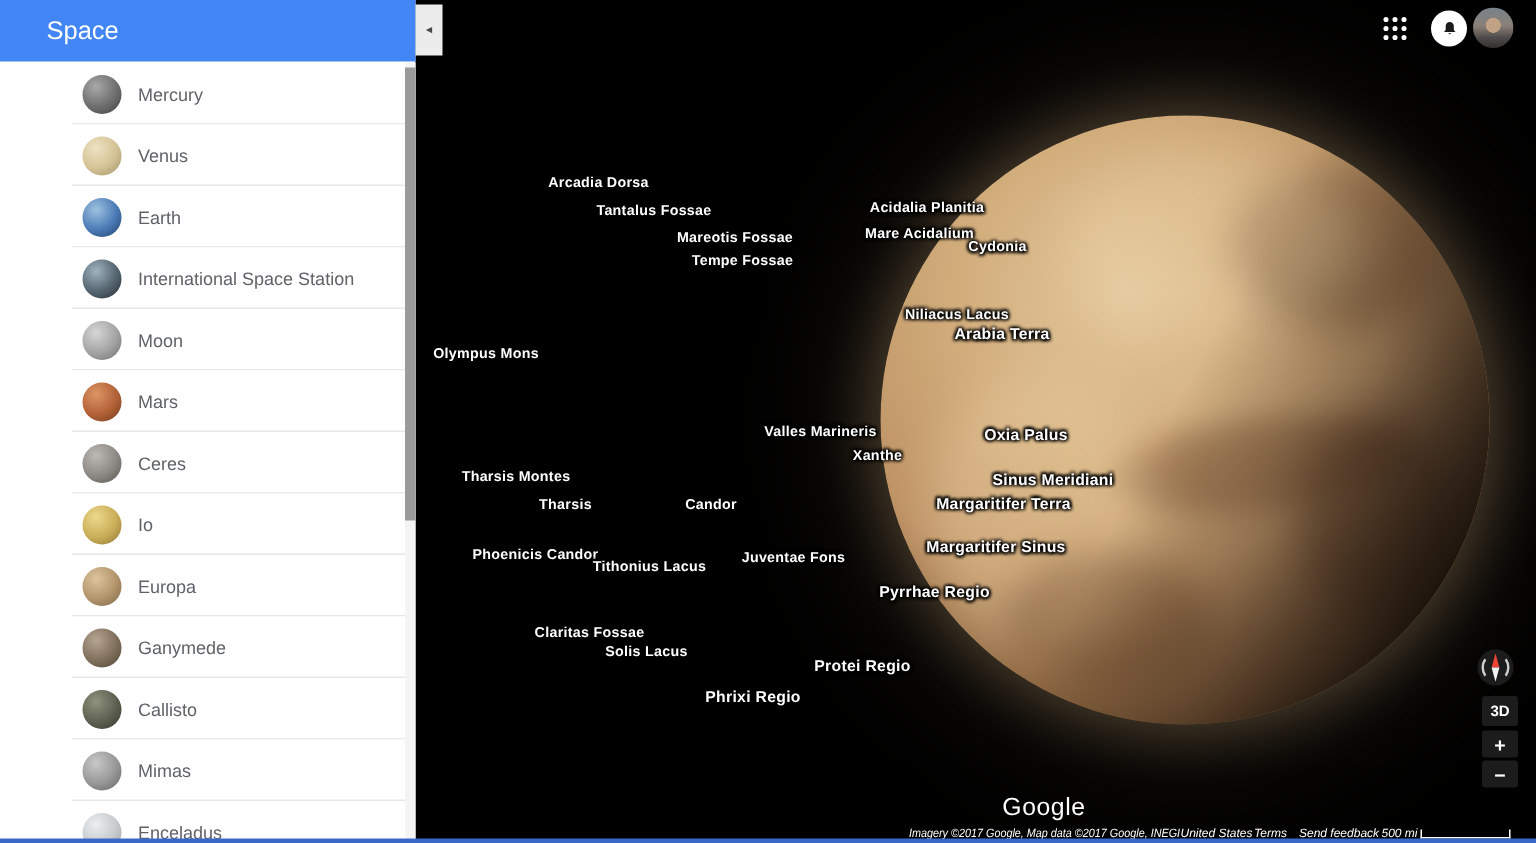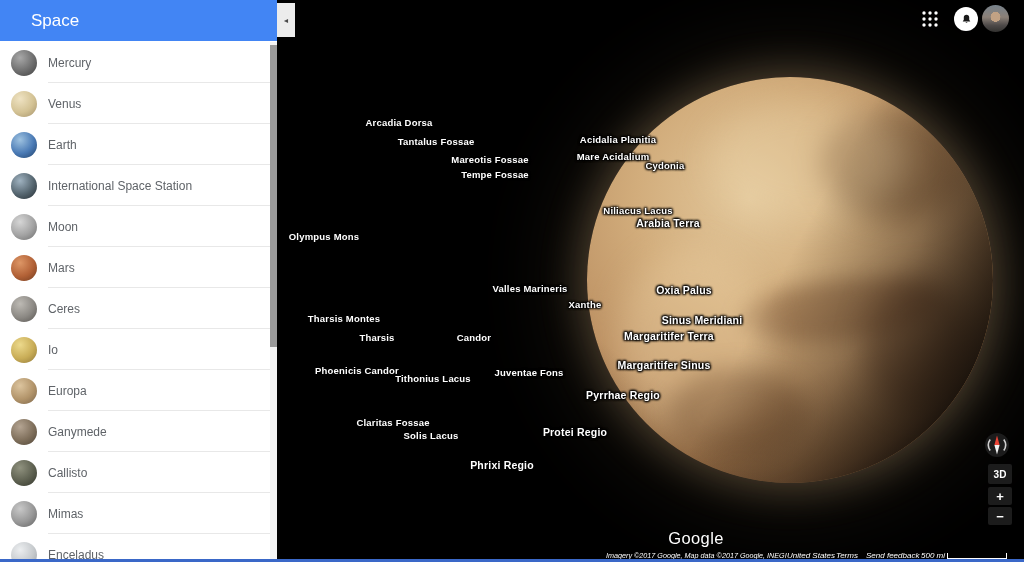--- a/index.html
+++ b/index.html
@@ -57,21 +57,21 @@
   .a-feedback{left:866px;cursor:pointer;}
   .a-scale{left:921px;}
   .scalebar{position:absolute;left:947px;top:553px;width:58px;height:5px;
             border-left:1px solid #fff;border-right:1px solid #fff;border-bottom:1px solid #fff;}
 
   
   .sidebar{position:absolute;left:0;top:0;width:277px;height:562px;background:#fff;z-index:5;}
   .shead{position:absolute;left:0;top:0;width:277px;height:41px;background:#4285f4;color:#fff;
          font-size:17px;display:flex;align-items:center;padding-left:31px;box-sizing:border-box;}
   .slist{position:absolute;left:0;top:42px;width:271px;bottom:0;overflow:hidden;}
-  .srow{position:relative;height:41px;display:flex;align-items:center;cursor:pointer;background:#fff;}
+  .srow{position:relative;height:41px;display:flex;align-items:center;cursor:pointer;background:#fff;padding-left:44px;}
   .srow::after{content:'';position:absolute;left:48px;right:0;bottom:0;height:1px;background:#e8e8e8;}
   .picon{width:26px;height:26px;border-radius:50%;margin-left:11px;flex:none;}
   .slabel{margin-left:11px;font-size:12px;color:#5f6368;}
   .sscroll{position:absolute;right:0;top:42px;bottom:0;width:7px;background:#f4f4f4;z-index:6;}
   .sthumb{position:absolute;left:0;top:3px;width:7px;height:302px;background:#9a9a9a;cursor:pointer;}
 
   .collapse{position:absolute;left:277px;top:3px;width:18px;height:34px;background:#ececec;border:none;
             display:flex;align-items:center;justify-content:center;cursor:pointer;z-index:6;
             color:#4a4a4a;font-size:7px;padding:0;}
   .bottom-edge{position:absolute;left:0;right:0;bottom:0;height:3px;background:#3a68c8;z-index:40;}
@@ -107,21 +107,21 @@
       <div class="mlabel" style="left: 613px; top: 156px;">Mare Acidalium</div>
 
       <div class="mlabel" style="left: 665px; top: 165px;">Cydonia</div>
 
       <div class="mlabel" style="left: 638px; top: 210px;">Niliacus Lacus</div>
 
       <div class="mlabel big" style="left: 668px; top: 223px;">Arabia Terra</div>
 
       <div class="mlabel" style="left: 324px; top: 236px;">Olympus Mons</div>
 
-      <div class="mlabel" style="left: 530px; top: 288px; text-align: right;">Valles Marineris</div>
+      <div class="mlabel" style="left: 547px; top: 288px; text-align: right;">Valles Marineris</div>
 
       <div class="mlabel big" style="left: 684px; top: 290px;">Oxia Palus</div>
 
       <div class="mlabel" style="left: 585px; top: 304px;">Xanthe</div>
 
       <div class="mlabel big" style="left: 702px; top: 320px;">Sinus Meridiani</div>
 
       <div class="mlabel" style="left: 344px; top: 318px;">Tharsis Montes</div>
 
       <div class="mlabel big" style="left: 669px; top: 336px;">Margaritifer Terra</div>
@@ -137,21 +137,21 @@
       <div class="mlabel" style="left: 529px; top: 372px;">Juventae Fons</div>
 
       <div class="mlabel big" style="left: 664px; top: 365px;">Margaritifer Sinus</div>
 
       <div class="mlabel big" style="left: 623px; top: 395px;">Pyrrhae Regio</div>
 
       <div class="mlabel" style="left: 393px; top: 422px;">Claritas Fossae</div>
 
       <div class="mlabel" style="left: 431px; top: 435px;">Solis Lacus</div>
 
-      <div class="mlabel big" style="left: 575px; top: 432px;">Protei Regio</div>
+      <div class="mlabel big" style="left: 575px; top: 444px;">Protei Regio</div>
 
       <div class="mlabel big" style="left: 502px; top: 465px;">Phrixi Regio</div>
     </div>
 
   <div class="apps">
     <svg viewBox="0 0 18 18" width="18" height="18">
       <g fill="#ffffff">
         <circle cx="3" cy="3" r="1.7"></circle>
           <circle cx="9" cy="3" r="1.7"></circle>
           <circle cx="15" cy="3" r="1.7"></circle>

